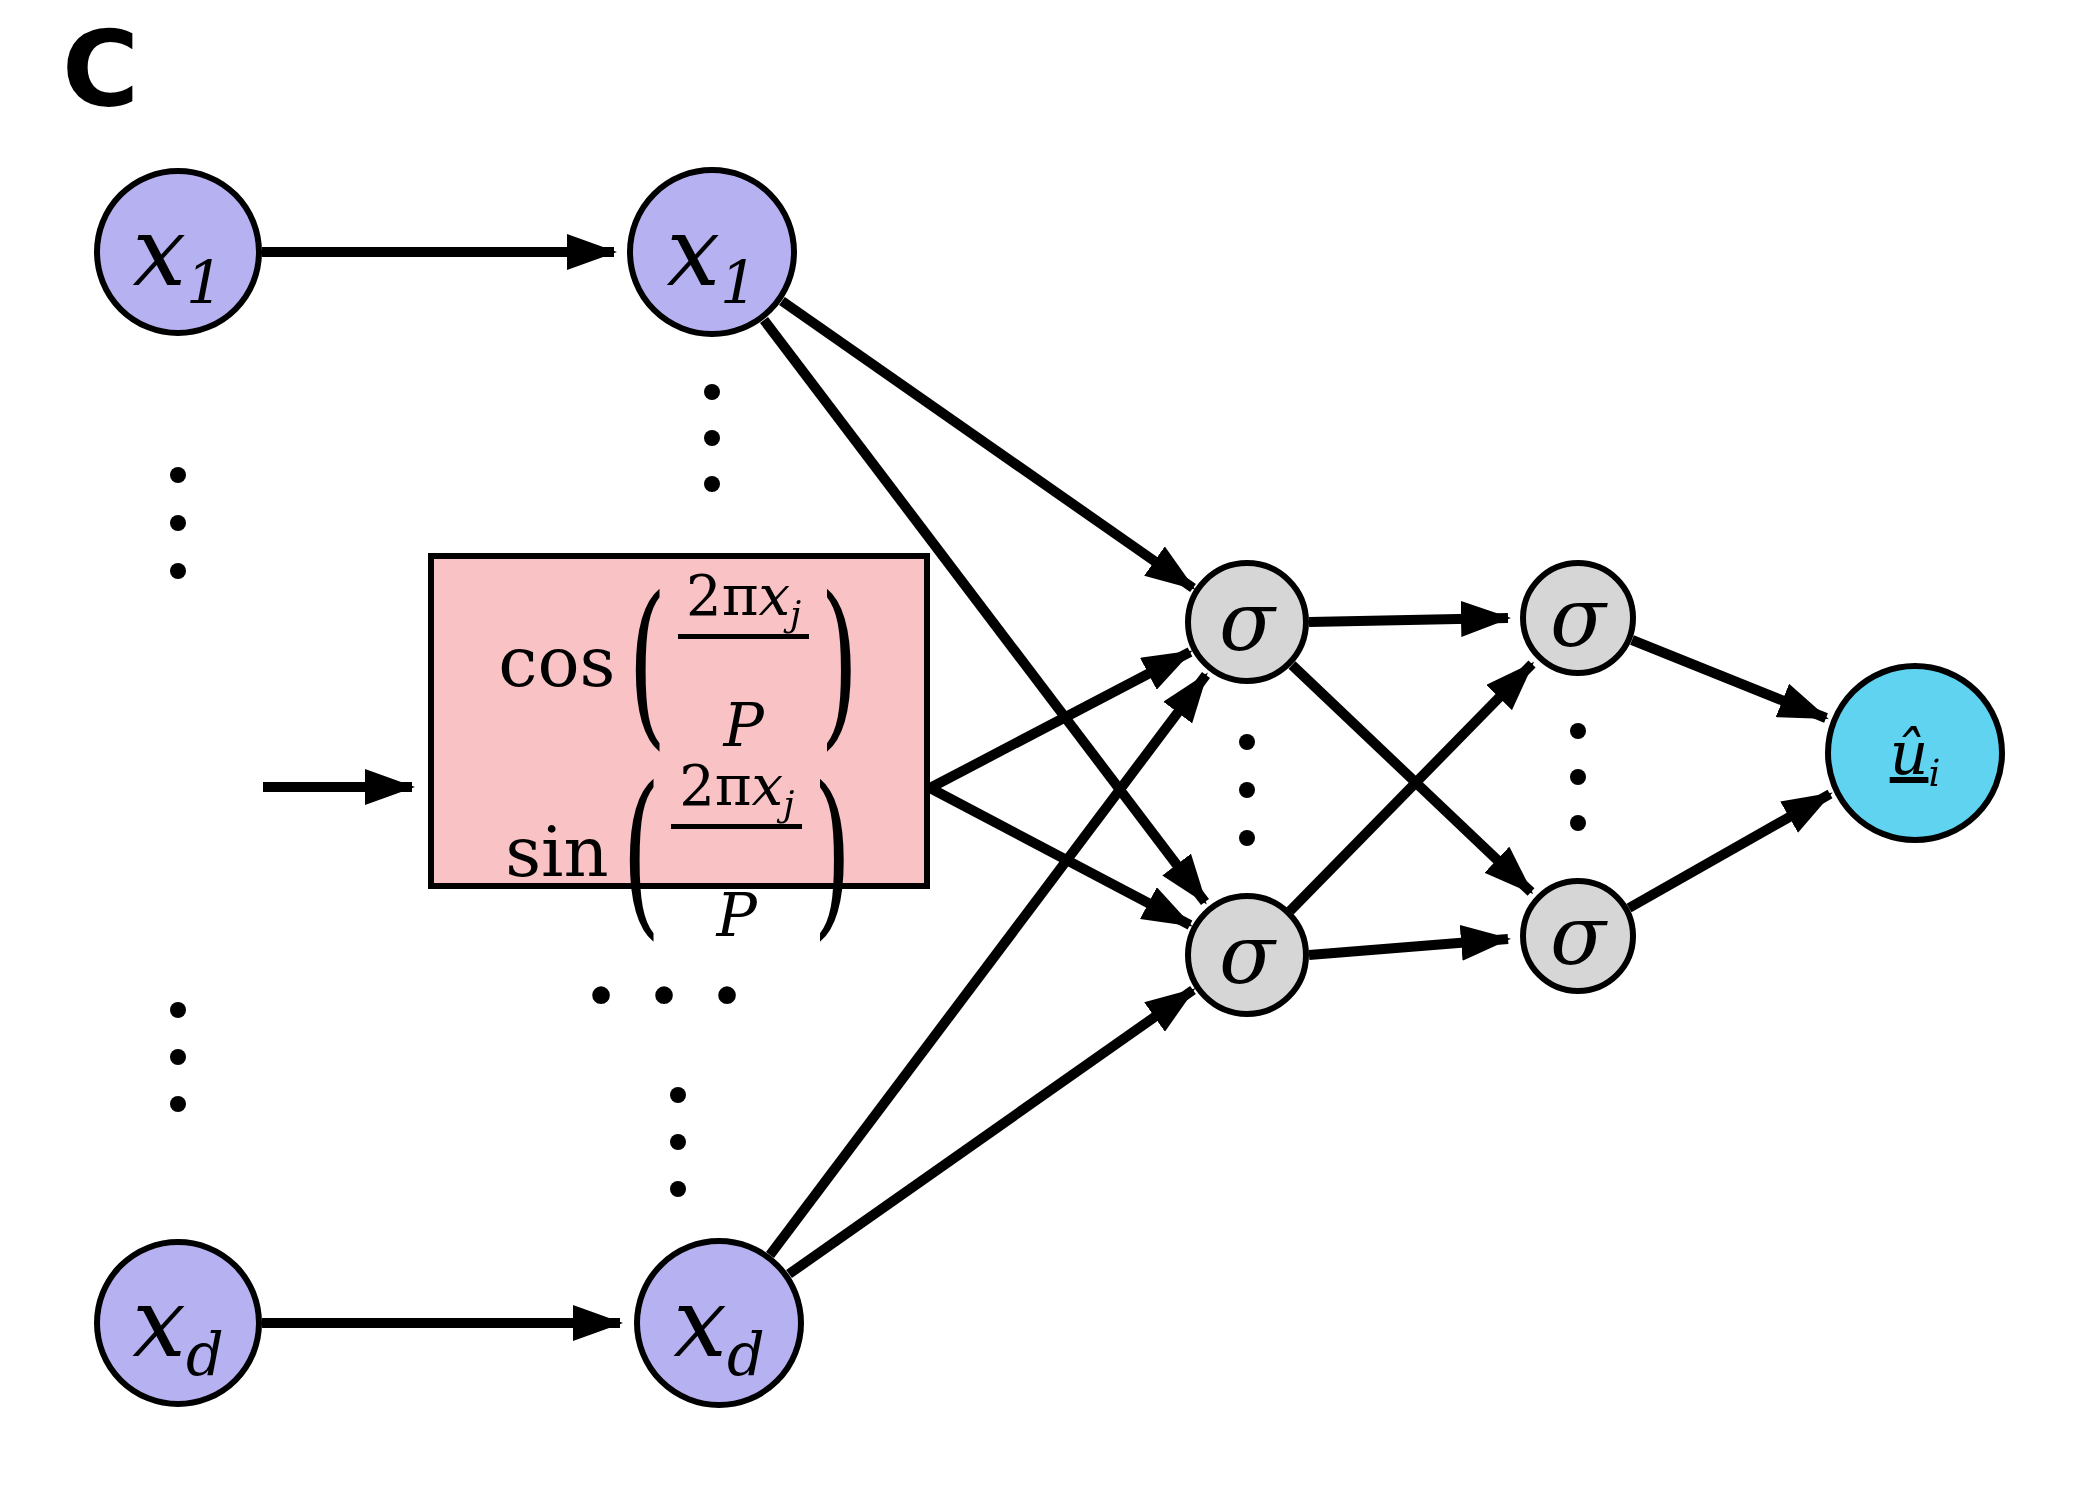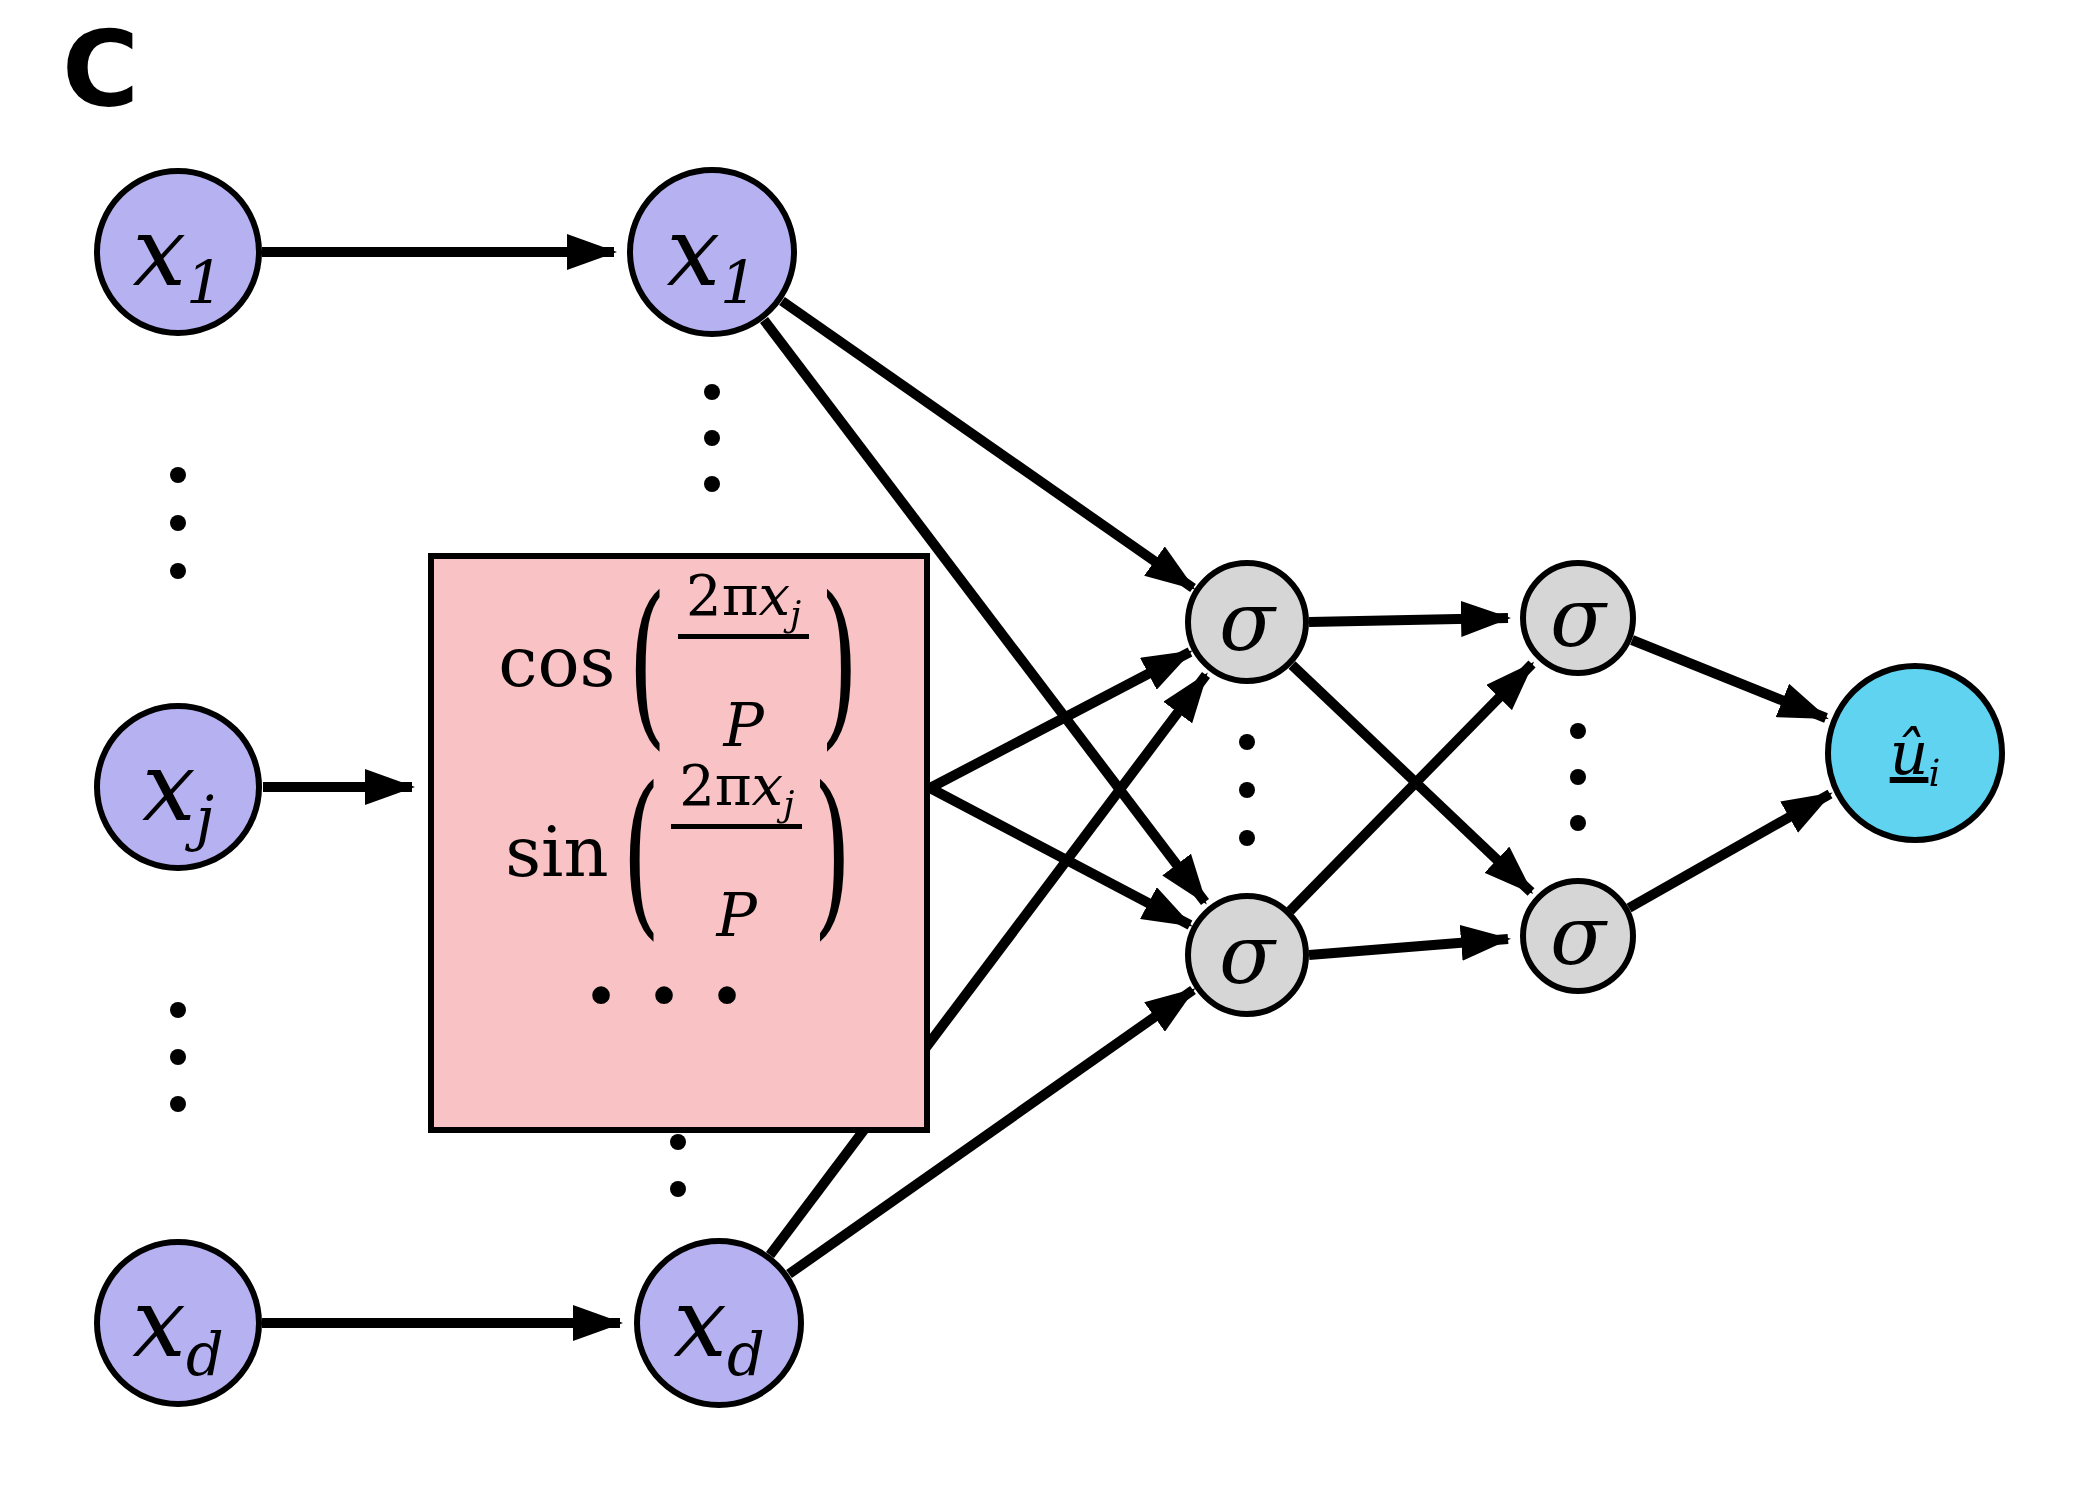--- a/index.html
+++ b/index.html
@@ -22,21 +22,21 @@
   .nlabel sub{font-size:0.62em;font-style:italic;vertical-align:-0.32em;line-height:0;}
   .sigma .nlabel{font-size:82px;}
   .outlabel{font-size:60px;text-decoration:underline;}
   
   .panel-label{
     position:absolute;left:62px;top:18px;font-family:"DejaVu Sans",sans-serif;
     font-weight:bold;font-size:105px;color:#000;line-height:1;
   }
   
   .enc-box{
-    position:absolute;left:428px;top:553px;width:502px;height:580px;
+    position:absolute;left:428px;top:553px;width:502px;height:336px;
     background:var(--box,#f9c3c5);border:6px solid var(--edge,#000);box-sizing:border-box;
   }
   .f-row{
     position:absolute;left:0;right:0;display:flex;align-items:center;justify-content:center;
     height:185px;color:#000;
   }
   .f-row.r0{top:10px;}
   .f-row.r1{top:200px;}
   .func{font-size:70px;font-style:normal;margin-right:12px;}
   .paren{font-size:104px;font-weight:normal;transform:scaleY(1.72) scaleX(0.95);transform-origin:center;line-height:1;}
@@ -113,23 +113,20 @@
         <circle class="dot" cx="1578" cy="777" r="8"></circle>
         <circle class="dot" cx="1578" cy="823" r="8"></circle>
     </g>
   </svg>
 
   <div class="panel-label">C</div>
 
   <div class="node input" style="left:94px;top:168px;width:168px;height:168px;">
     <span class="nlabel"><span>x</span><sub>1</sub></span>
   </div>
-  <div class="node input" style="left:94px;top:703px;width:168px;height:168px;">
-    <span class="nlabel"><span>x</span><sub>j</sub></span>
-  </div>
   <div class="node input" style="left:94px;top:1239px;width:168px;height:168px;">
     <span class="nlabel"><span>x</span><sub>d</sub></span>
   </div>
 
   <div class="node input" style="left:627px;top:167px;width:170px;height:170px;">
     <span class="nlabel"><span>x</span><sub>1</sub></span>
   </div>
   <div class="node input" style="left:634px;top:1238px;width:170px;height:170px;">
     <span class="nlabel"><span>x</span><sub>d</sub></span>
   </div>

